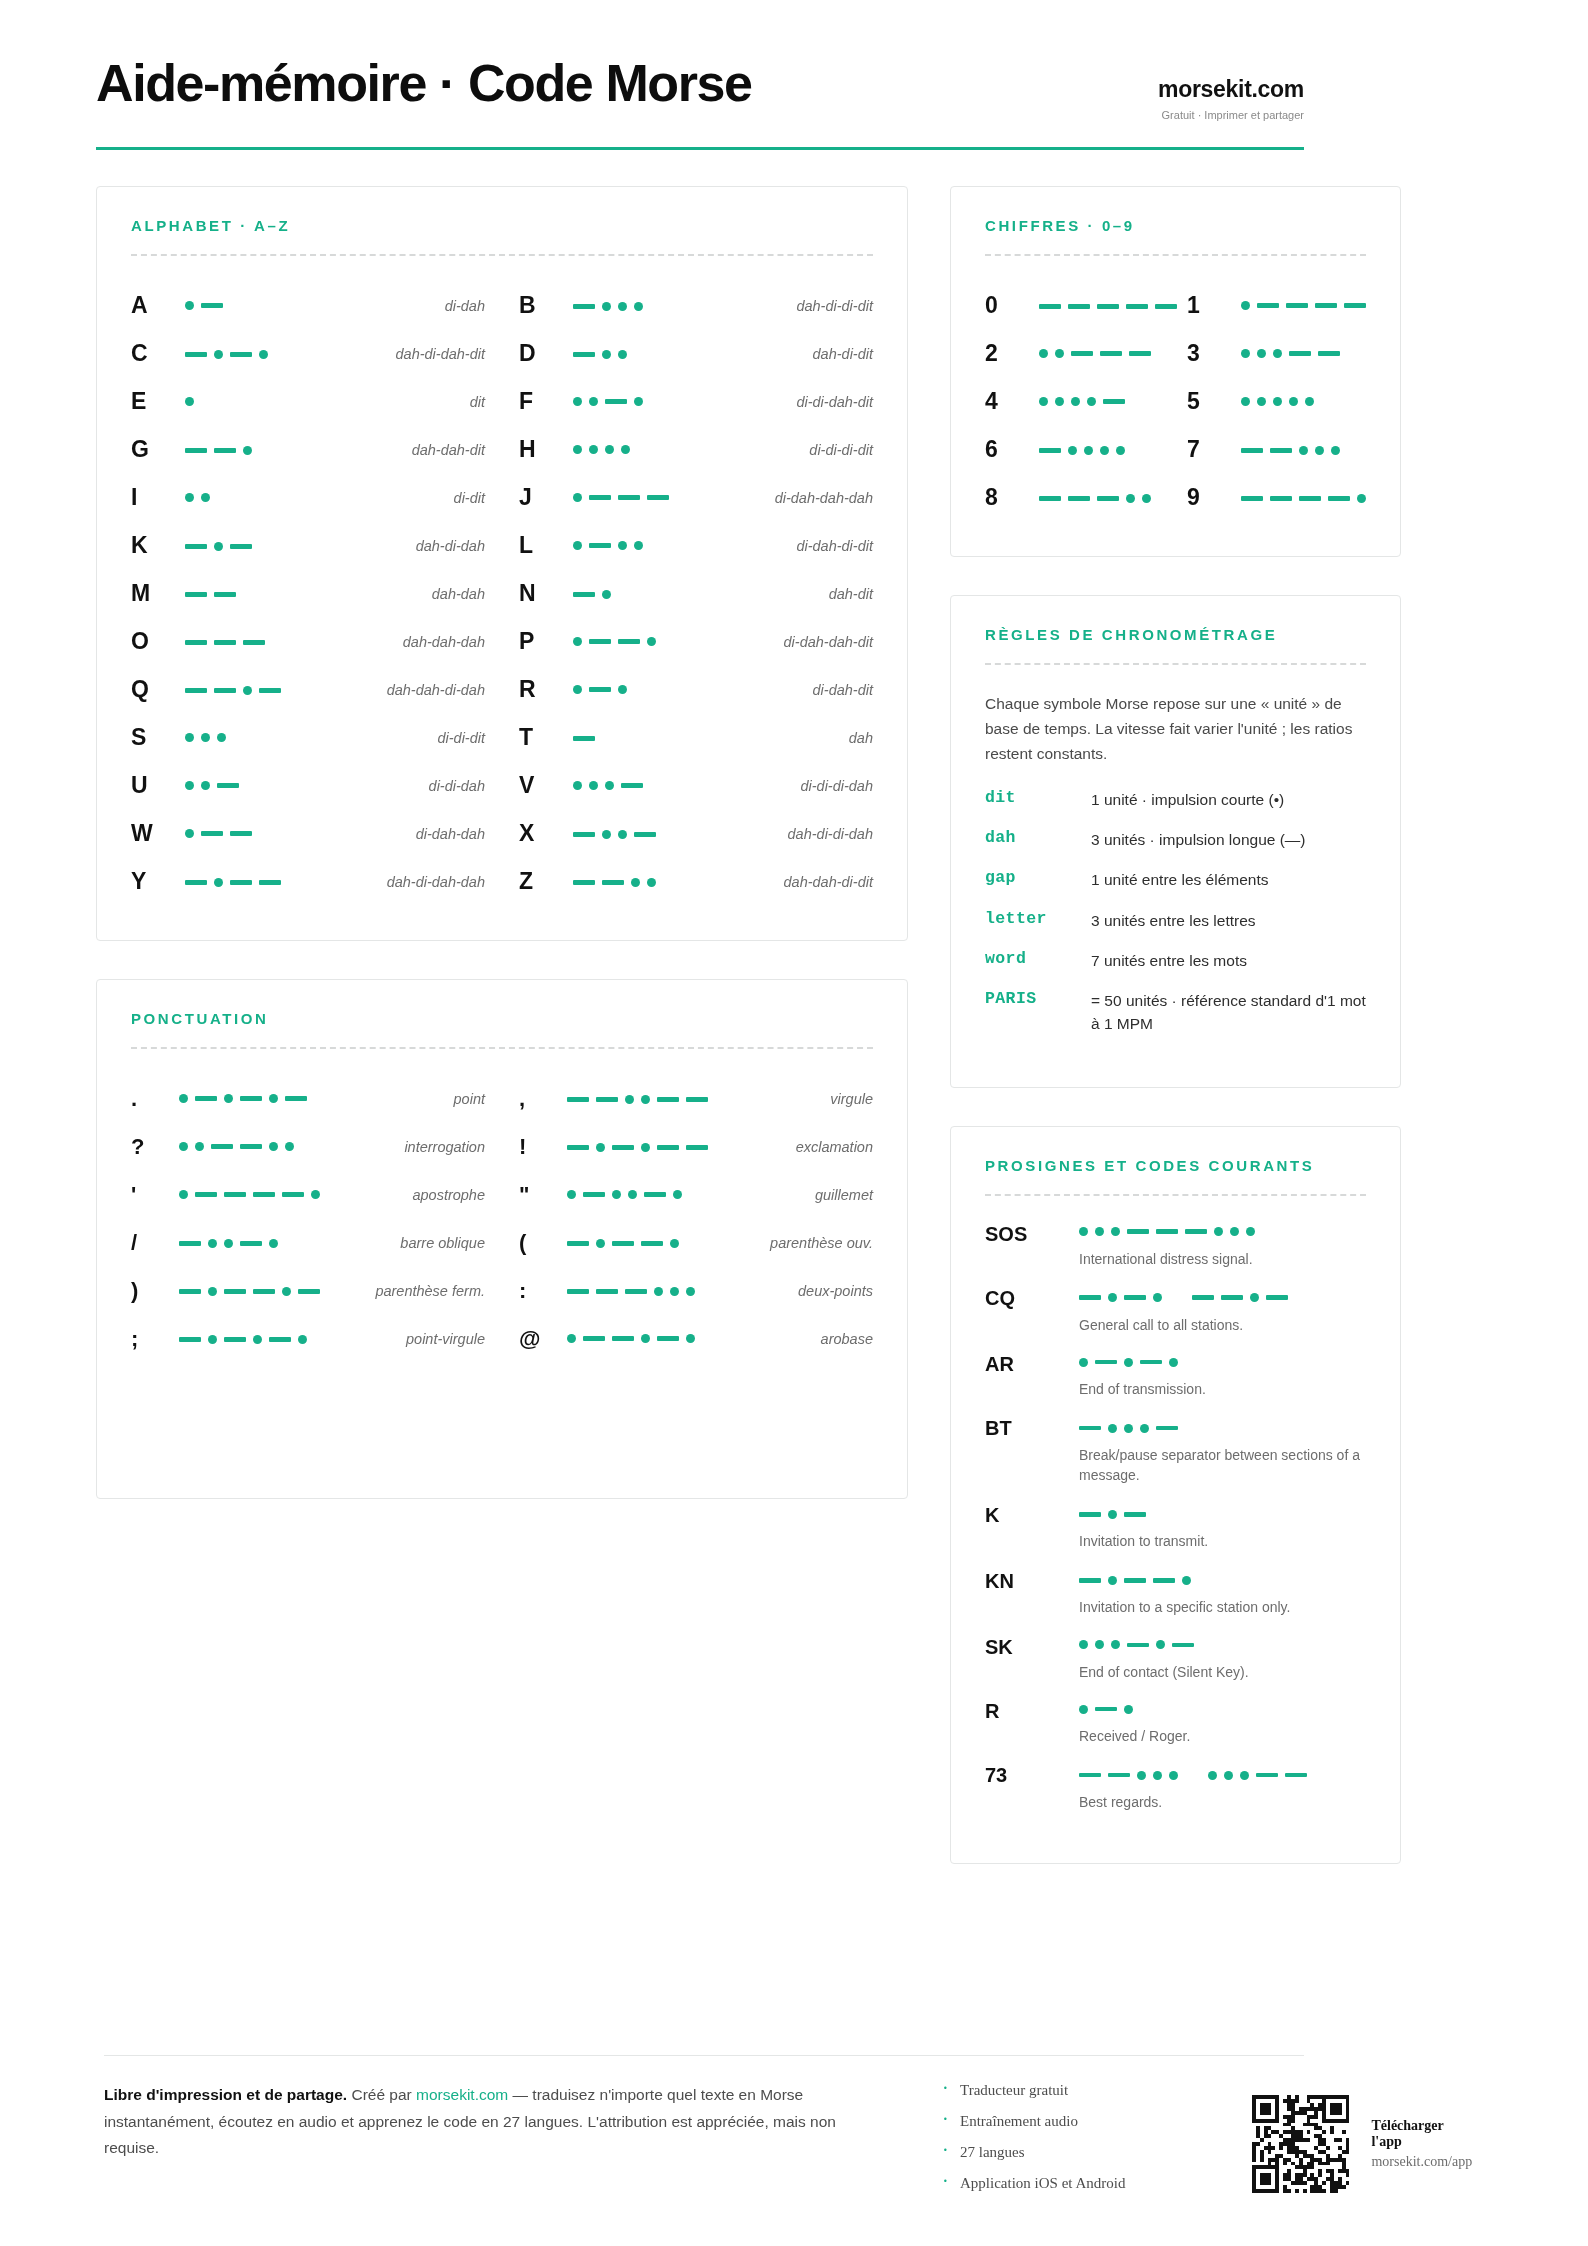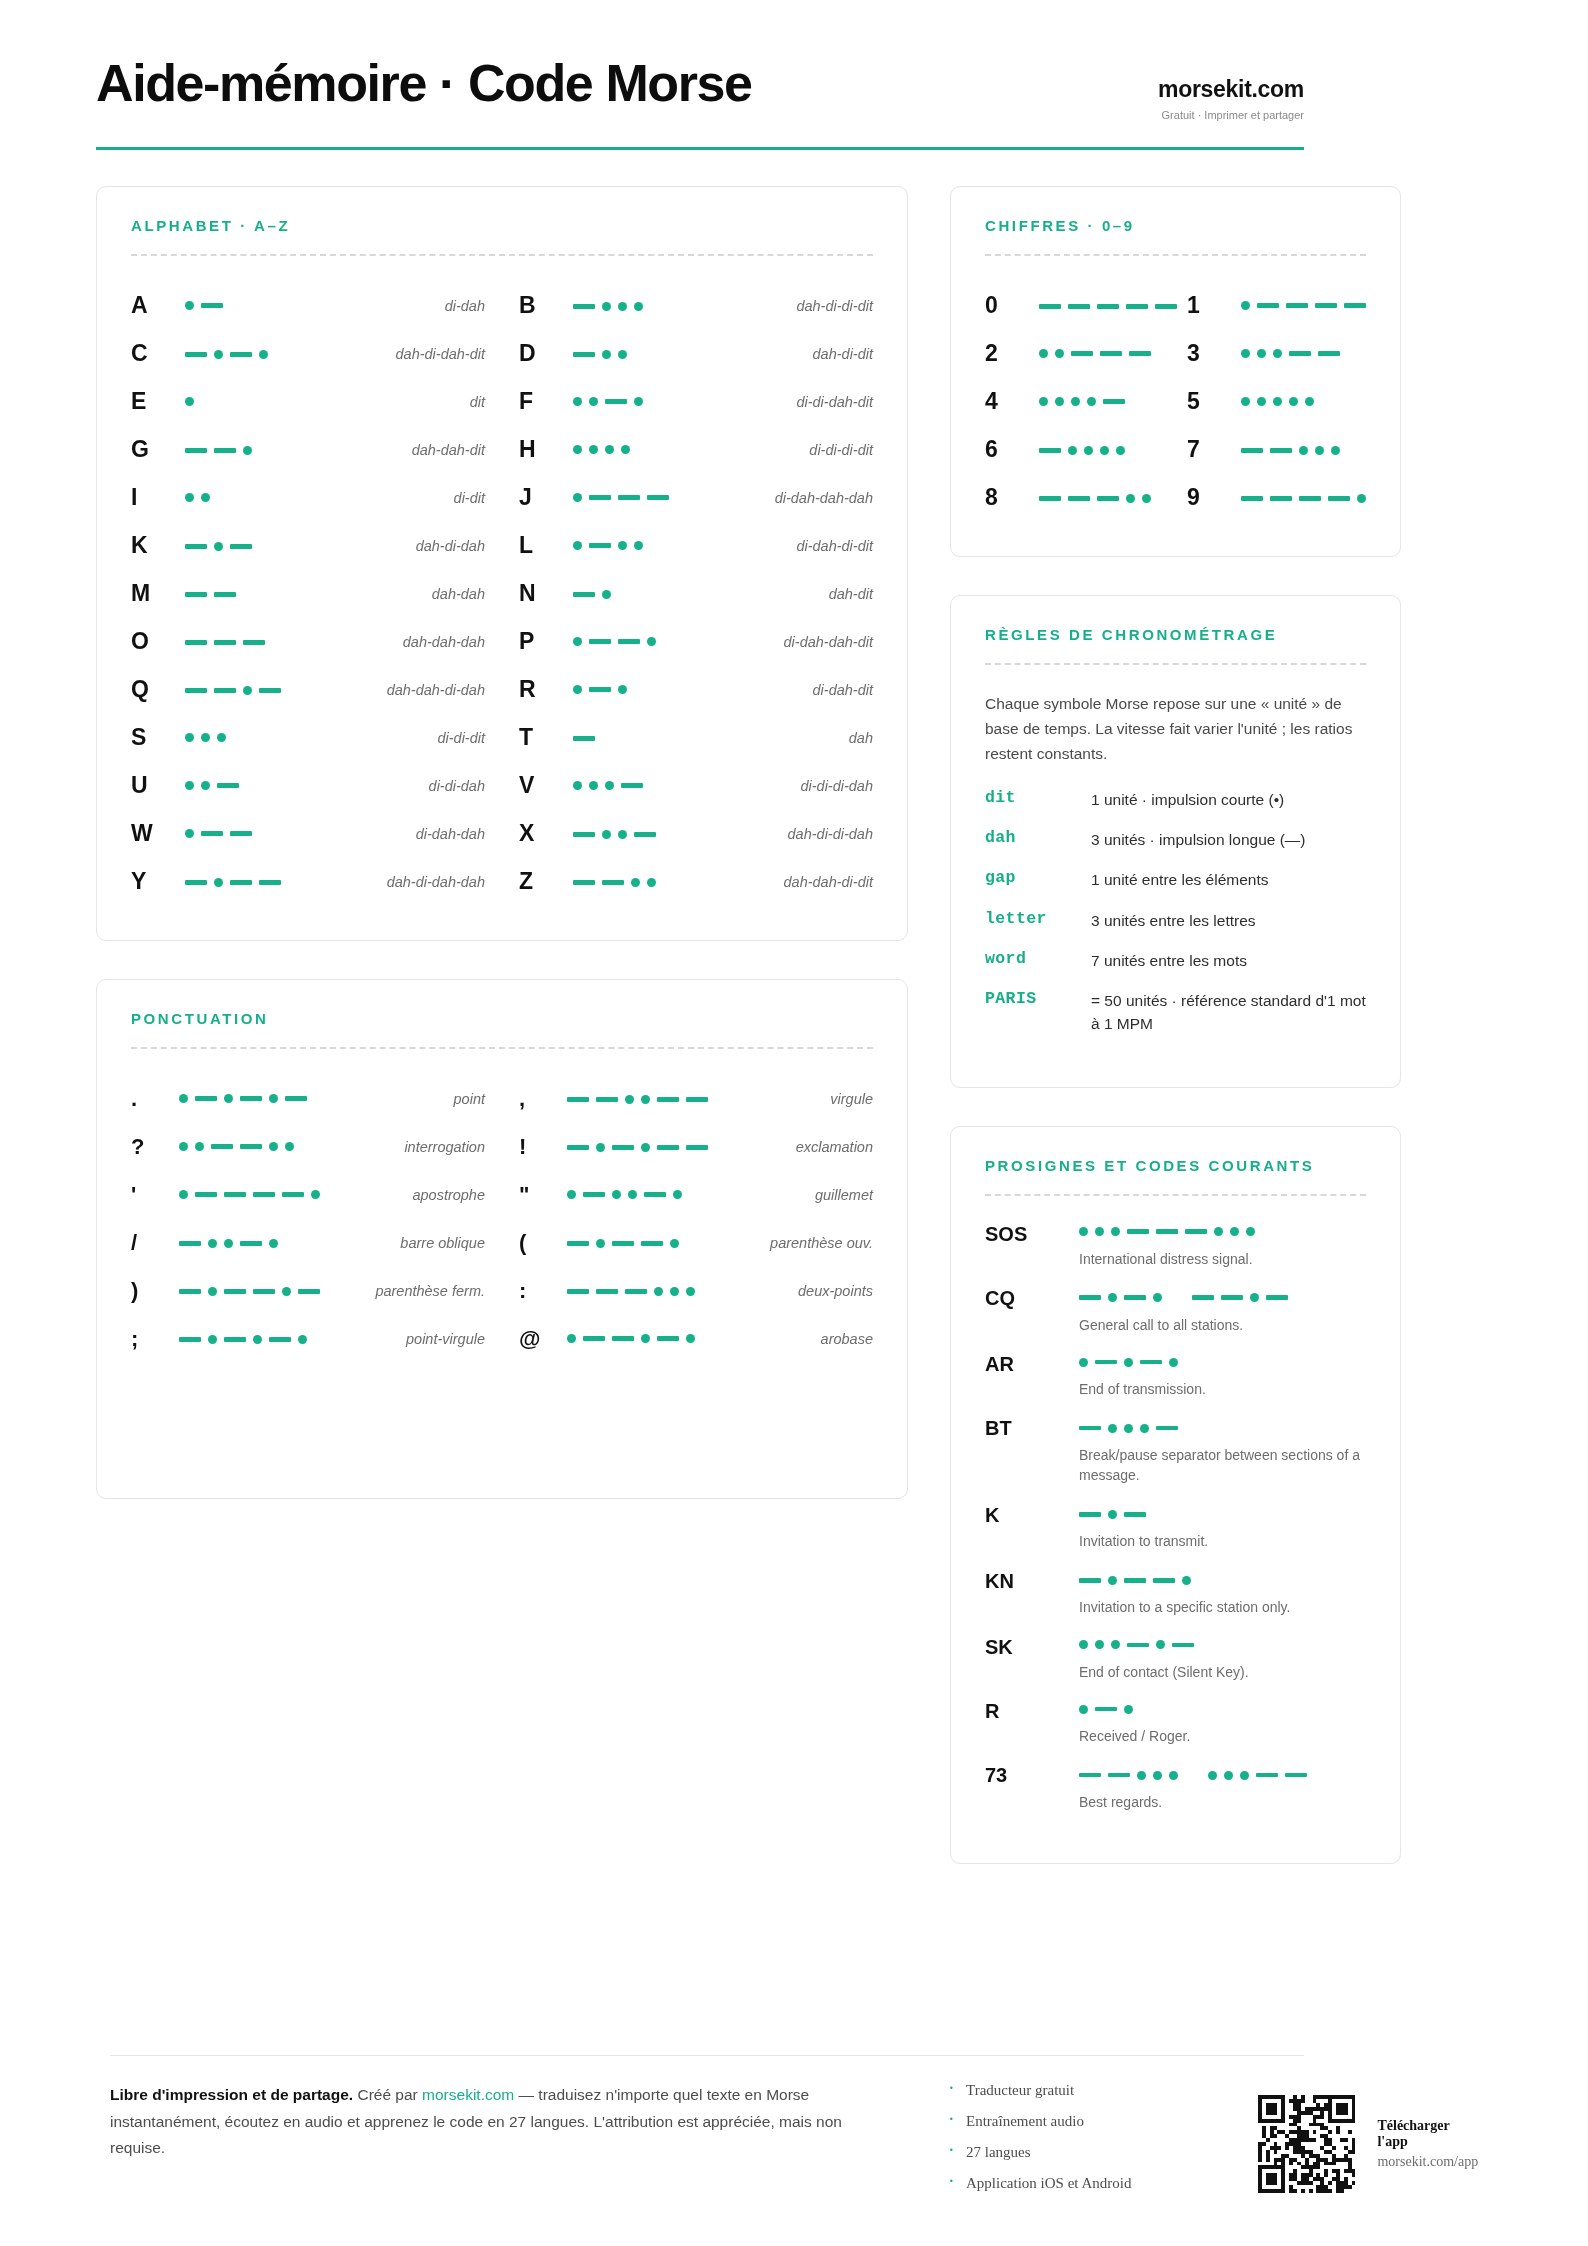--- a/index.html
+++ b/index.html
@@ -38,21 +38,21 @@
   .grid{
     display:grid;
     grid-template-columns:812px 1fr;
     column-gap:42px;
     margin-top:36px;
   }
   .col{display:flex;flex-direction:column;gap:38px;}
 
   .card{
     border:1px solid #e4e6e6;
-    border-radius:10px;
+    border-radius:4px;
     background:#fff;
     padding:30px 34px 34px 34px;
     box-sizing:border-box;
   }
   .card-title{
     font-size:15px;font-weight:700;color:#15b089;
     letter-spacing:2.6px;text-transform:uppercase;
   }
   .card-sep{
     border-top:2px dashed #d7d9d9;
@@ -103,21 +103,21 @@
   }
   .p-sym{font-size:22px;font-weight:700;color:#111;}
 
   
   .pro-row{margin-bottom:17px;display:grid;grid-template-columns:86px 1fr;column-gap:8px;}
   .pro-code{font-size:20px;font-weight:700;color:#111;padding-top:1px;}
   .pro-desc{font-size:14px;color:#6d6d6d;line-height:1.45;margin-top:7px;}
 
   
   .footer-wrap{
-    position:absolute;left:110px;right:96px;bottom:40px;
+    position:absolute;left:104px;right:96px;bottom:40px;
   }
   .footer-rule{border-top:1px solid #e4e6e6;margin-bottom:26px;}
   .footer{
     display:grid;grid-template-columns:800px 1fr;column-gap:36px;align-items:flex-start;
   }
   .f-text{font-size:15.5px;color:#4d4d4d;line-height:1.72;max-width:770px;}
   .f-text b{color:#111;font-weight:700;}
   .f-link{color:#15b089;}
   .f-right{display:grid;grid-template-columns:270px 1fr;column-gap:42px;align-items:center;font-family:Liberation Serif, serif;}
   .f-list{list-style:none;margin:0;padding:0;}

